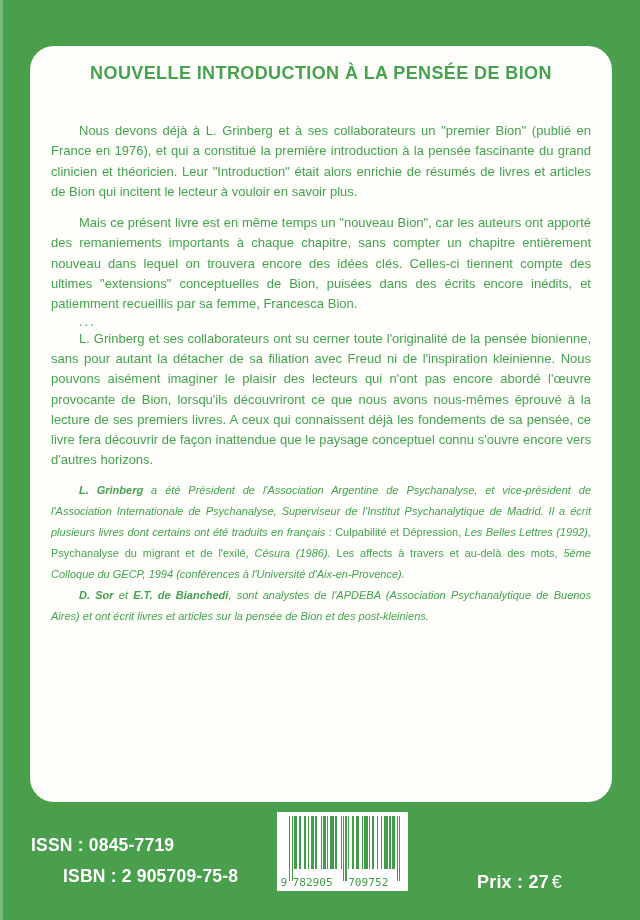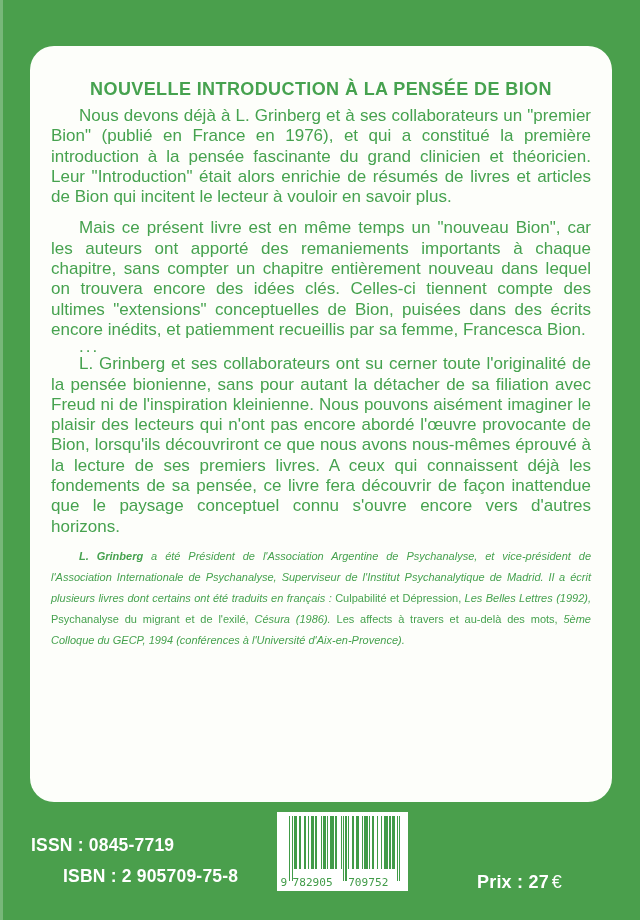--- a/index.html
+++ b/index.html
@@ -19,36 +19,36 @@
     position: absolute; left: 0; top: 0; bottom: 0; width: 3px;
     background: rgba(255,255,255,0.25);
   }
   .card {
     position: absolute;
     left: 30px; top: 46px;
     width: 582px; height: 756px;
     background: #fdfefa;
     border-radius: 24px;
     box-sizing: border-box;
-    padding: 32px 21px 0 21px;
+    padding: 16px 21px 0 21px;
     overflow: hidden;
     color: #46a24f;
   }
   .title {
     margin: 0;
     text-align: center;
     font-size: 18px;
     line-height: 22px;
     font-weight: bold;
     letter-spacing: 0.4px;
     white-space: nowrap;
   }
   .body-text {
-    margin-top: 6px;
-    font-size: 17px;
+    margin-top: 37px;
+    font-size: 13px;
     line-height: 20.3px;
     text-align: justify;
   }
   p.para {
     margin: 0;
     text-indent: 28px;
   }
   p.para.gap-before { margin-top: 11px; }
   p.para.ellipsis-line {
     line-height: 14px;
@@ -105,20 +105,21 @@
   <div class="card">
     <h1 class="title">NOUVELLE INTRODUCTION À LA PENSÉE DE BION</h1>
     <div class="body-text" id="paragraphs">
         <p class="para">Nous devons déjà à L. Grinberg et à ses collaborateurs un "premier Bion" (publié en France en 1976), et qui a constitué la première introduction à la pensée fascinante du grand clinicien et théoricien. Leur "Introduction" était alors enrichie de résumés de livres et articles de Bion qui incitent le lecteur à vouloir en savoir plus.</p>
         <p class="para gap-before">Mais ce présent livre est en même temps un "nouveau Bion", car les auteurs ont apporté des remaniements importants à chaque chapitre, sans compter un chapitre entièrement nouveau dans lequel on trouvera encore des idées clés. Celles-ci tiennent compte des ultimes "extensions" conceptuelles de Bion, puisées dans des écrits encore inédits, et patiemment recueillis par sa femme, Francesca Bion.</p>
         <p class="para ellipsis-line">...</p>
         <p class="para">L. Grinberg et ses collaborateurs ont su cerner toute l'originalité de la pensée bionienne, sans pour autant la détacher de sa filiation avec Freud ni de l'inspiration kleinienne. Nous pouvons aisément imagi­ner le plaisir des lecteurs qui n'ont pas encore abordé l'œuvre provocante de Bion, lorsqu'ils découvriront ce que nous avons nous-mêmes éprouvé à la lecture de ses premiers livres. A ceux qui connaissent déjà les fondements de sa pensée, ce livre fera décou­vrir de façon inattendue que le paysage conceptuel connu s'ouvre encore vers d'autres horizons.</p>
       </div>
     <div class="bio" id="bio">
         <p class="bio-para"><span class="seg-bold-italic">L. Grinberg</span><span class="seg-italic"> a été Président de l'Association Argentine de Psychana­lyse, et vice-président de l'Association Internationale de Psychanalyse, Superviseur de l'Institut Psychanalytique de Madrid. Il a écrit plusieurs livres dont certains ont été traduits en français : </span><span class="seg-roman">Culpabilité et Dépression, </span><span class="seg-italic">Les Belles Lettres (1992), </span><span class="seg-roman">Psychanalyse du migrant et de l'exilé, </span><span class="seg-italic">Césura (1986). </span><span class="seg-roman">Les affects à travers et au-delà des mots, </span><span class="seg-italic">5ème Colloque du GECP, 1994 (conférences à l'Université d'Aix-en-Provence).</span></p>
+        <p class="bio-para"><span class="seg-bold-italic">D. Sor</span><span class="seg-italic"> et </span><span class="seg-bold-italic">E.T. de Bianchedi</span><span class="seg-italic">, sont analystes de l'APDEBA (Association Psychanalytique de Buenos Aires) et ont écrit livres et articles sur la pensée de Bion et des post-kleiniens.</span></p>
       </div>
   </div>
 
   <div class="footer-label issn">ISSN : 0845-7719</div>
   <div class="footer-label isbn">ISBN : 2 905709-75-8</div>
 
   <div class="barcode-box">
     <svg id="barcode-svg" viewBox="0 0 105 68" preserveAspectRatio="none" shape-rendering="crispEdges">
         <rect x="7" y="0" width="1" height="61" fill="#419b48"></rect>
         <rect x="9" y="0" width="1" height="61" fill="#419b48"></rect>

